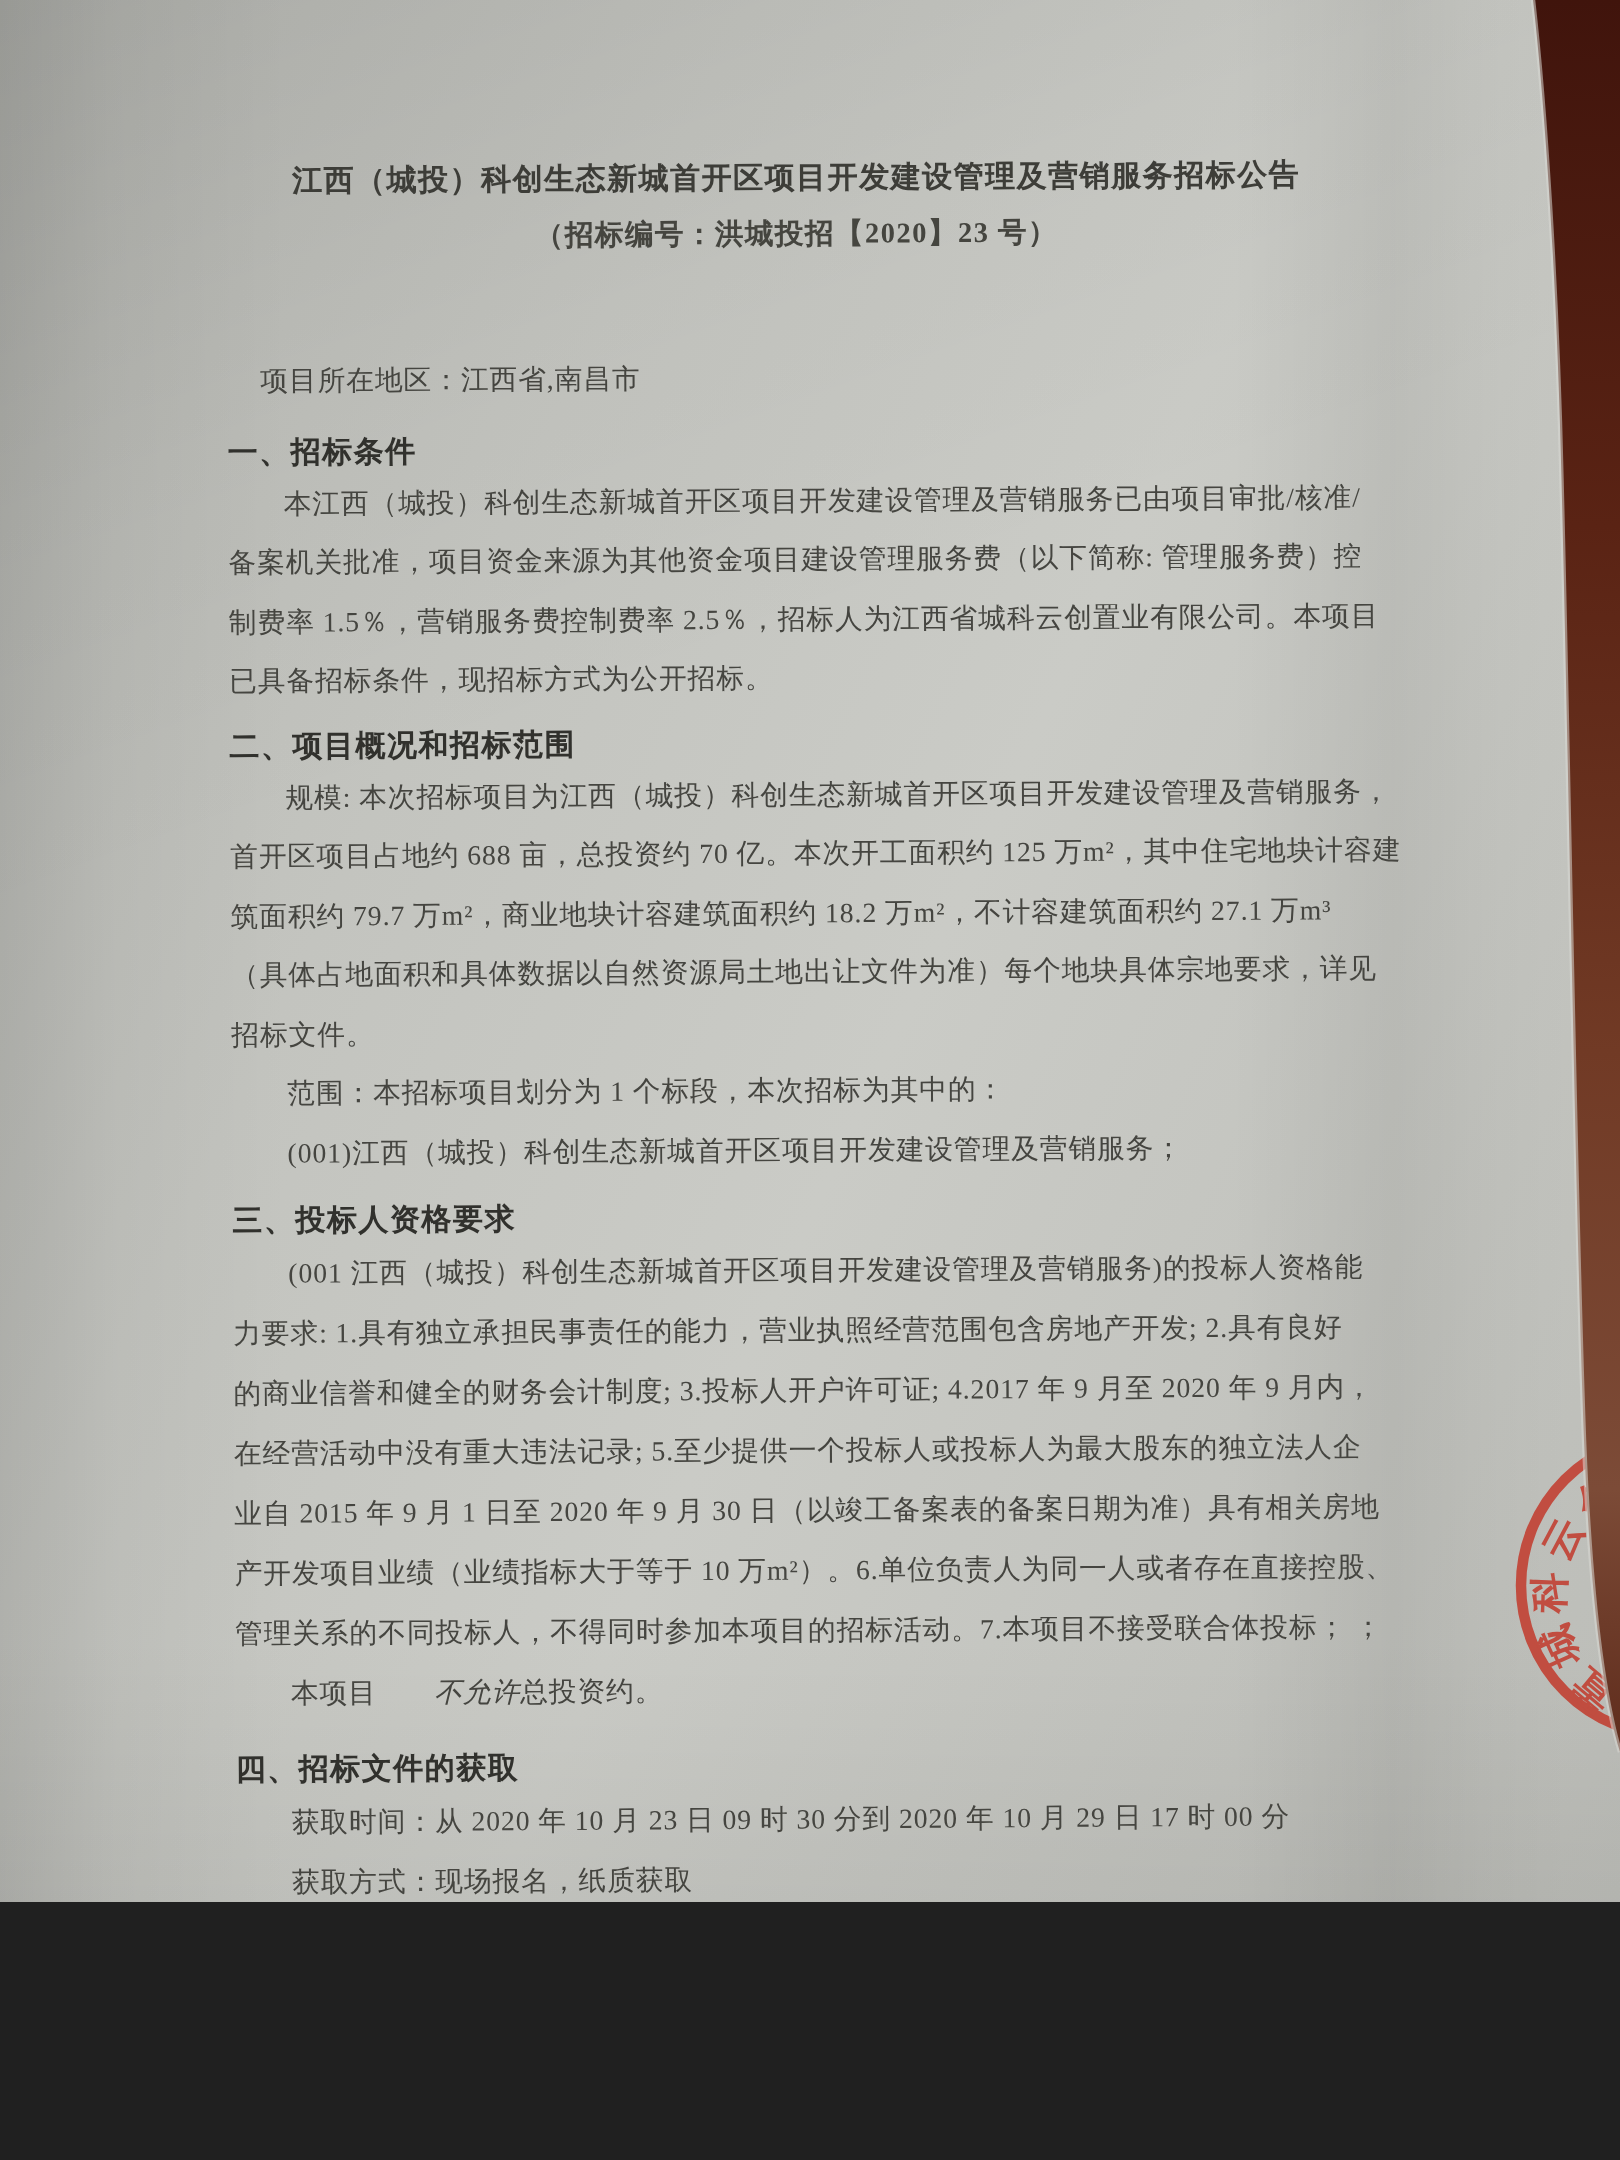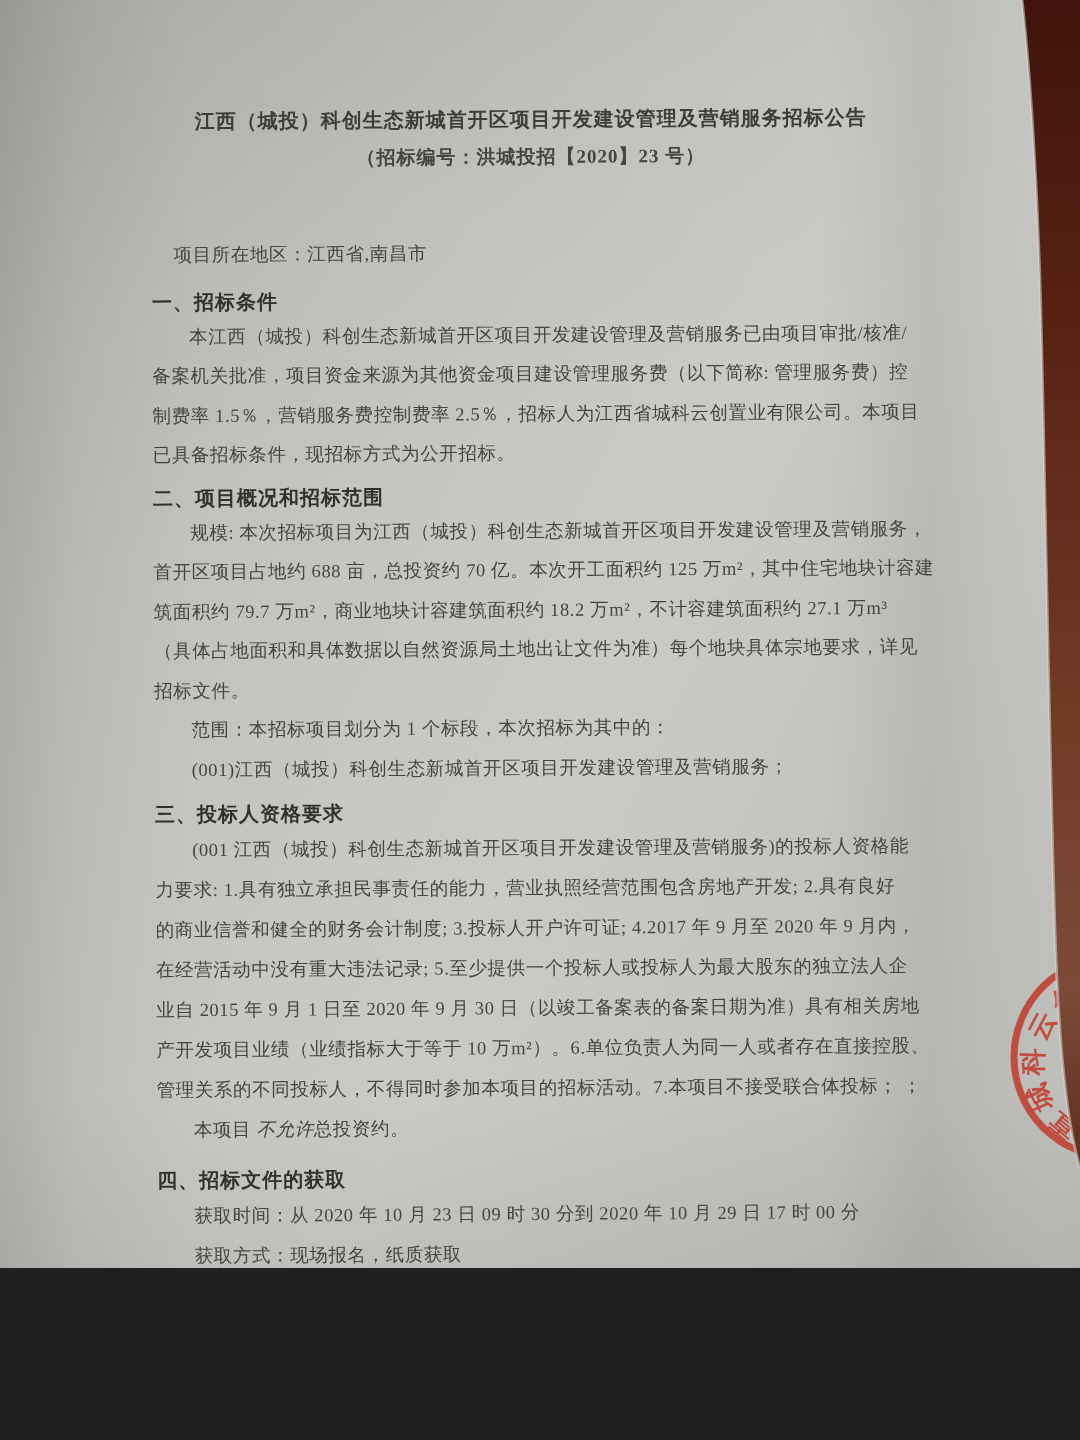--- a/index.html
+++ b/index.html
@@ -25,21 +25,21 @@
   .loc{ line-height:30px;margin-top:62px;margin-left:22px;}
   .h{
     font-family:"Liberation Sans","DejaVu Sans",sans-serif;
     font-weight:bold;color:#31312d;font-size:20px;line-height:32px;letter-spacing:1px;
   }
   .h1m{margin-top:10px}.h2m{margin-top:6px}.h3m{margin-top:8px}.h4m{margin-top:14px}
   .ln{ line-height:39.5px;white-space:nowrap;}
   .ind{ text-indent:2em;}
   .s3 .ln{line-height:40px;}
   .s4 .ln{line-height:40px;}
-  .it{ font-style:italic;}
+  .it{ font-style:italic;margin-left:33px;}
   .overlay{position:absolute;left:0;top:0;width:1080px;height:1440px;pointer-events:none;}
   .sealtxt{font-family:"Liberation Serif","DejaVu Serif",serif;font-weight:bold;}
 </style>
 </head>
 <body>
 
 <div class="photo">
 
   <div class="doc">
     <div class="title">江西（城投）科创生态新城首开区项目开发建设管理及营销服务招标公告</div>

